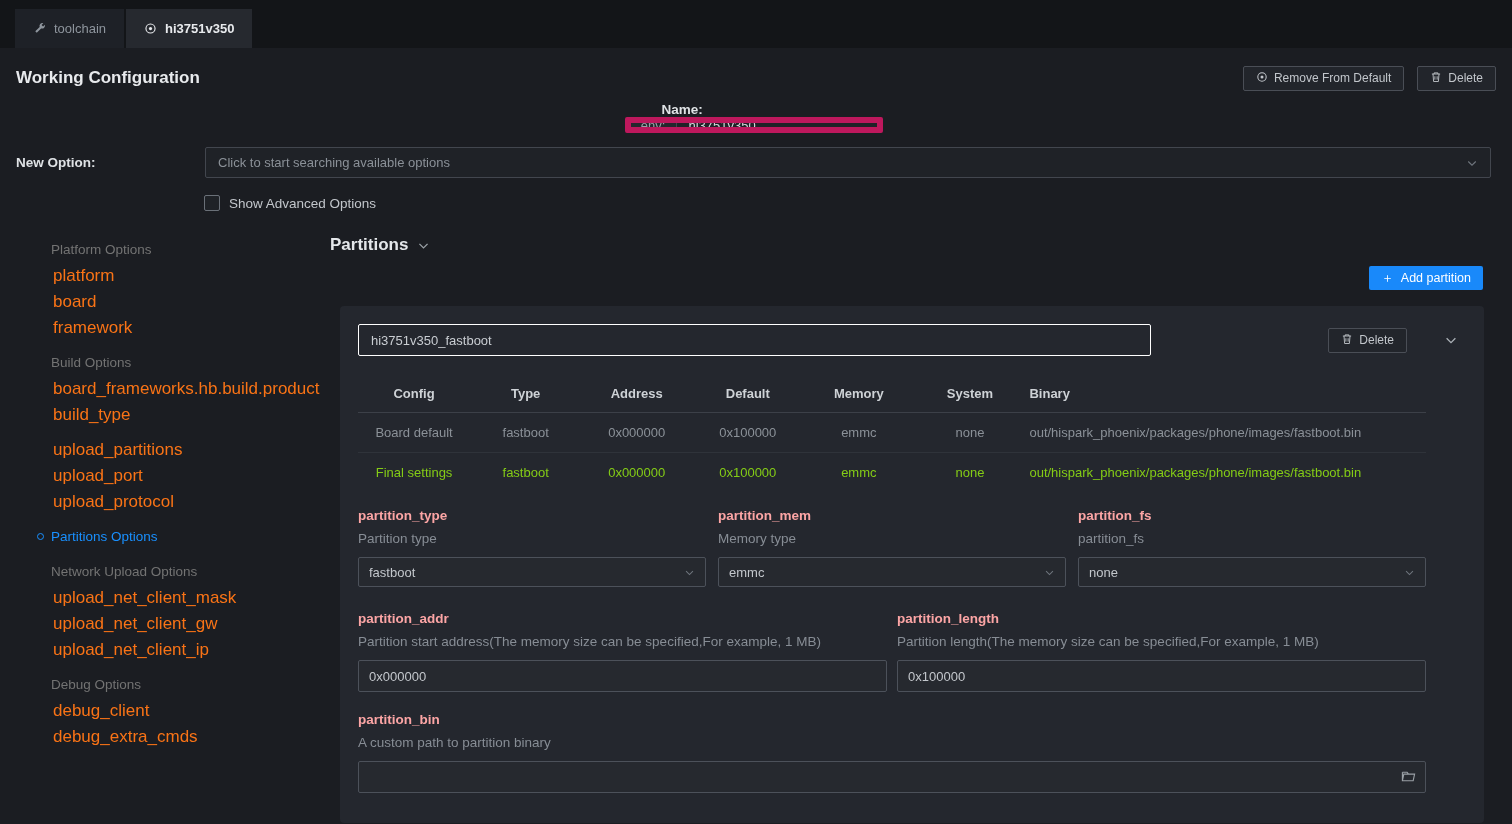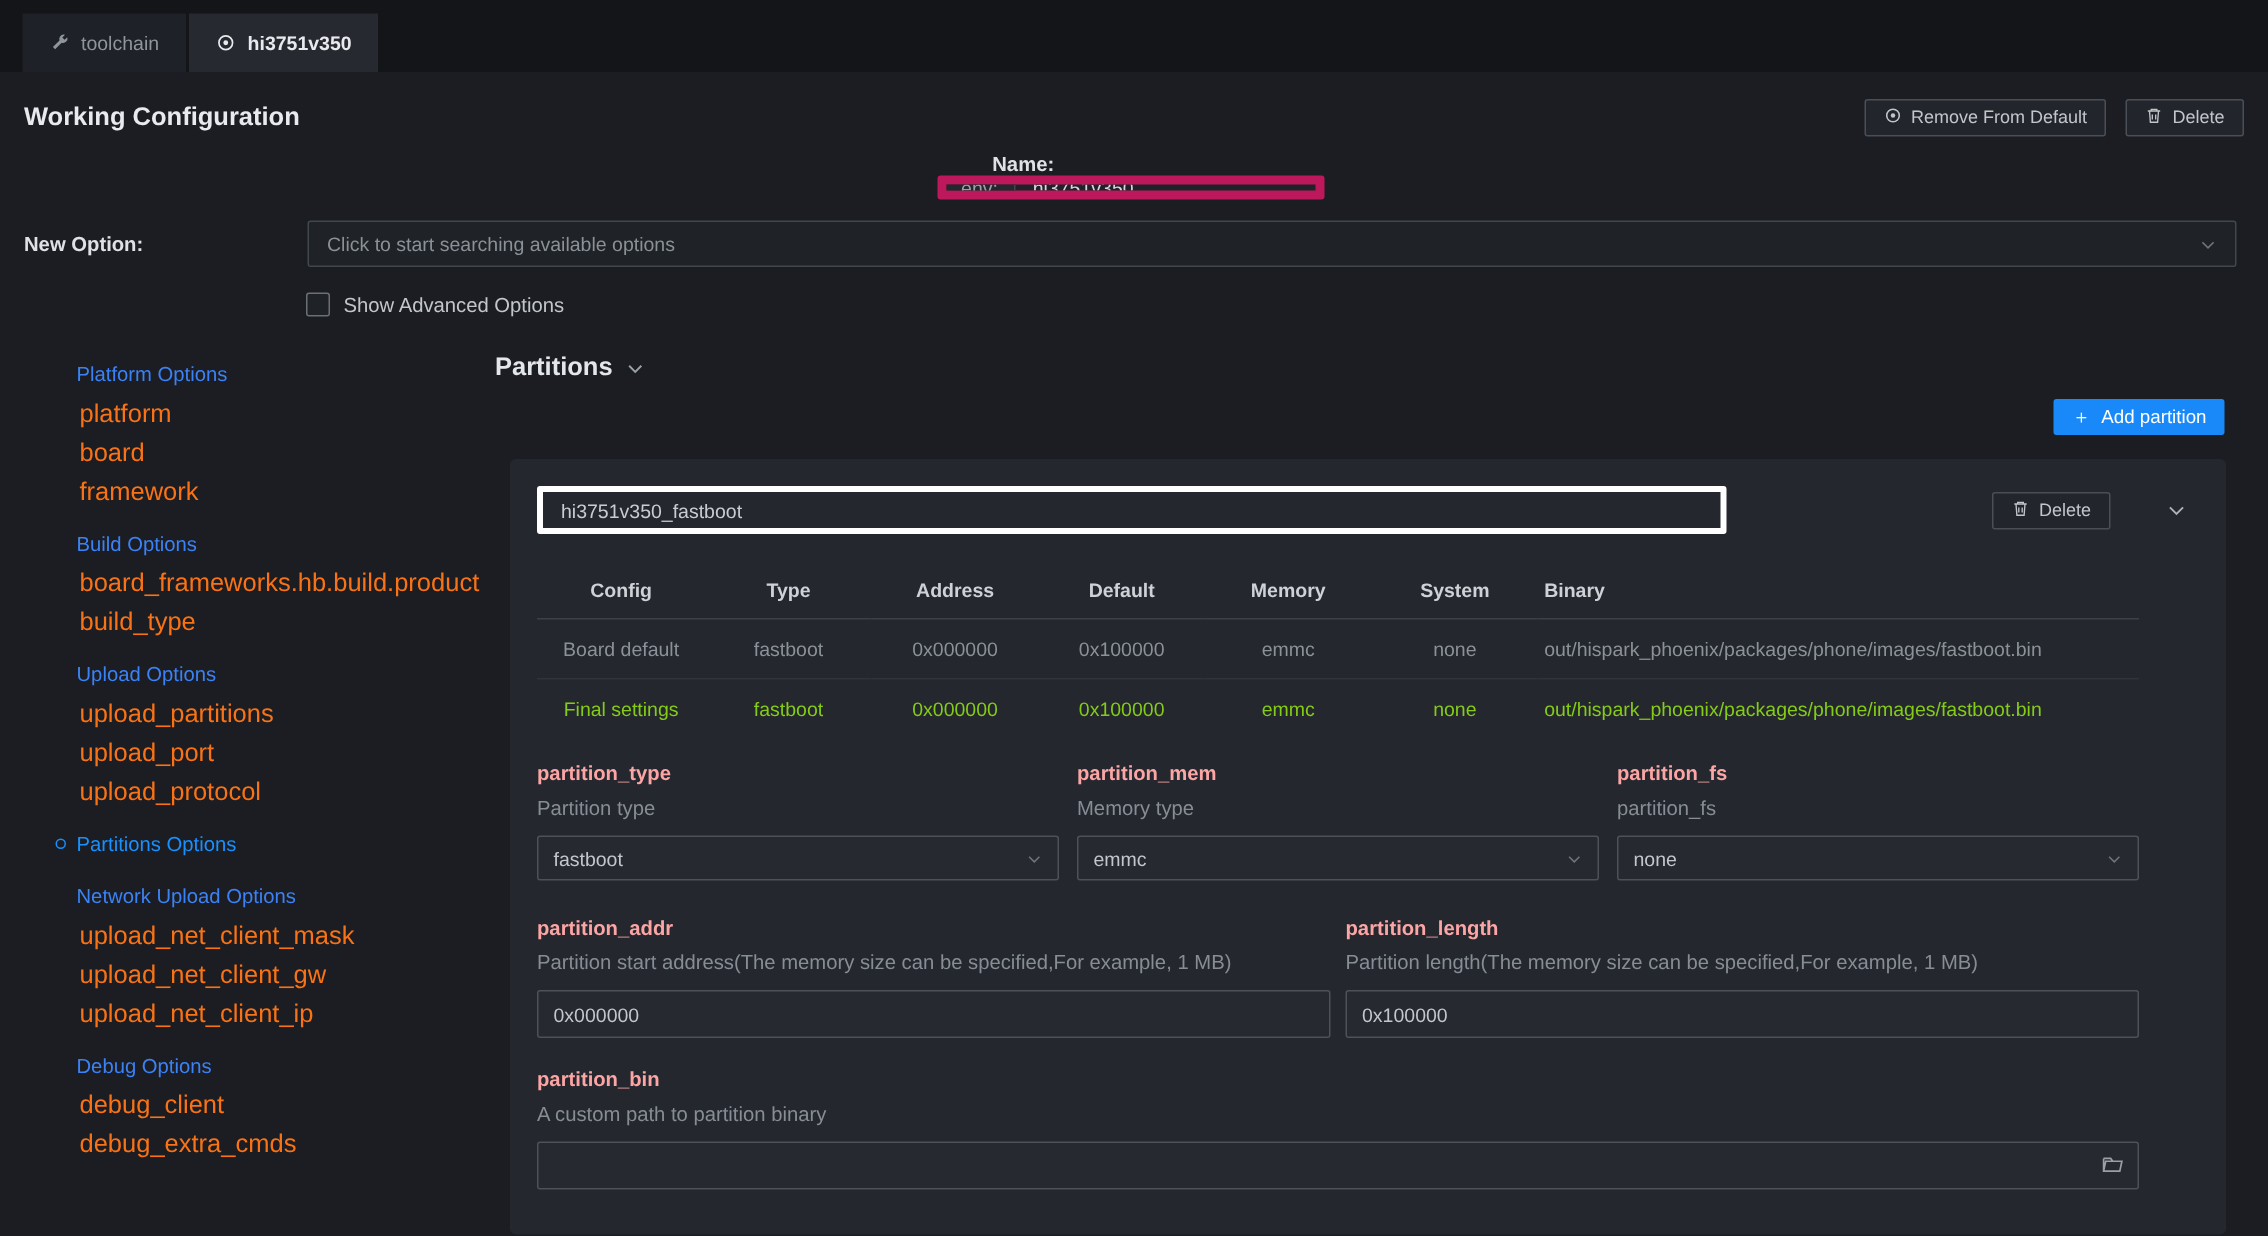--- a/index.html
+++ b/index.html
@@ -55,21 +55,21 @@
   .row-check { margin-top:17px; margin-left:188px; display:flex; align-items:center; gap:9px; }
   .checkbox {
     width:16px; height:16px; border:1px solid #6a7078; border-radius:2px; background:#1f2227; cursor:pointer;
   }
   .check-label { color:#c2c6cb; font-size:13.5px; }
   
   .content { display:flex; margin-top:24px; align-items:flex-start; }
   .sidebar { width:314px; flex:none; padding-top:2px; }
   .side-sec { margin-top:9px; }
   .side-sec:first-child { margin-top:0; }
-  .side-head { padding-left:21px; line-height:26px; color:#3b82f6; font-size:13.5px; cursor:pointer; position:relative; }
+  .side-head { padding-left:21px; line-height:26px; color:#737373; font-size:13.5px; cursor:pointer; position:relative; }
   .side-item { padding-left:37px; line-height:26px; color:#f97316; font-size:17px; cursor:pointer; }
   .side-head.active { color:#1990ff; }
   .side-head .dot {
     display:inline-block; width:7px; height:7px; border:1.5px solid #1990ff; border-radius:50%;
     margin-right:7px; vertical-align:1px;
   }
   .side-head .dot.hidden { visibility:hidden; border-color:transparent; }
   
   .main { flex:1; min-width:0; }
   .main-head { display:flex; align-items:center; gap:9px; }
@@ -78,21 +78,21 @@
   .add-btn {
     height:24px; display:flex; align-items:center; gap:7px; padding:0 12px;
     background:#1989fa; color:#fff; font-size:12.5px; border-radius:2px; cursor:pointer;
   }
   .card {
     margin:16px 12px 0 10px; background:#24272e; border-radius:4px;
     padding:18px 18px 30px 18px;
   }
   .card-head { display:flex; align-items:center; }
   .pname-input {
-    width:793px; height:32px; background:#24272e; border:4px solid #ffffff; border-radius:2px;
+    width:793px; height:32px; background:#24272e; border:1px solid #ffffff; border-radius:2px;
     color:#c9cdd2; font-size:13px; padding:0 12px; outline:none; font-family:"Liberation Sans", sans-serif;
   }
   .card-head .spacer { flex:1; }
   .card-chev { margin-left:37px; margin-right:8px; color:#aab0b6; cursor:pointer; display:flex; }
   .card-body { padding-right:40px; }
   
   .ptable { width:100%; border-collapse:collapse; table-layout:fixed; margin-top:20px; }
   .ptable th {
     font-size:13px; color:#ced2d6; font-weight:bold; padding:10px 4px 11px; text-align:center;
     border-bottom:1px solid #3c4048;
@@ -201,21 +201,20 @@
         <div class="side-item">platform</div>
         <div class="side-item">board</div>
         <div class="side-item">framework</div>
       </div>
       <div class="side-sec">
         <div class="side-head"><span class="dot hidden"></span><span>Build Options</span></div>
         <div class="side-item">board_frameworks.hb.build.product</div>
         <div class="side-item">build_type</div>
       </div>
       <div class="side-sec">
-        <div class="side-head"><span class="dot hidden"></span><span>Upload Options</span></div>
         <div class="side-item">upload_partitions</div>
         <div class="side-item">upload_port</div>
         <div class="side-item">upload_protocol</div>
       </div>
       <div class="side-sec">
         <div class="side-head active"><span class="dot"></span><span>Partitions Options</span></div>
       </div>
       <div class="side-sec">
         <div class="side-head"><span class="dot hidden"></span><span>Network Upload Options</span></div>
         <div class="side-item">upload_net_client_mask</div>

